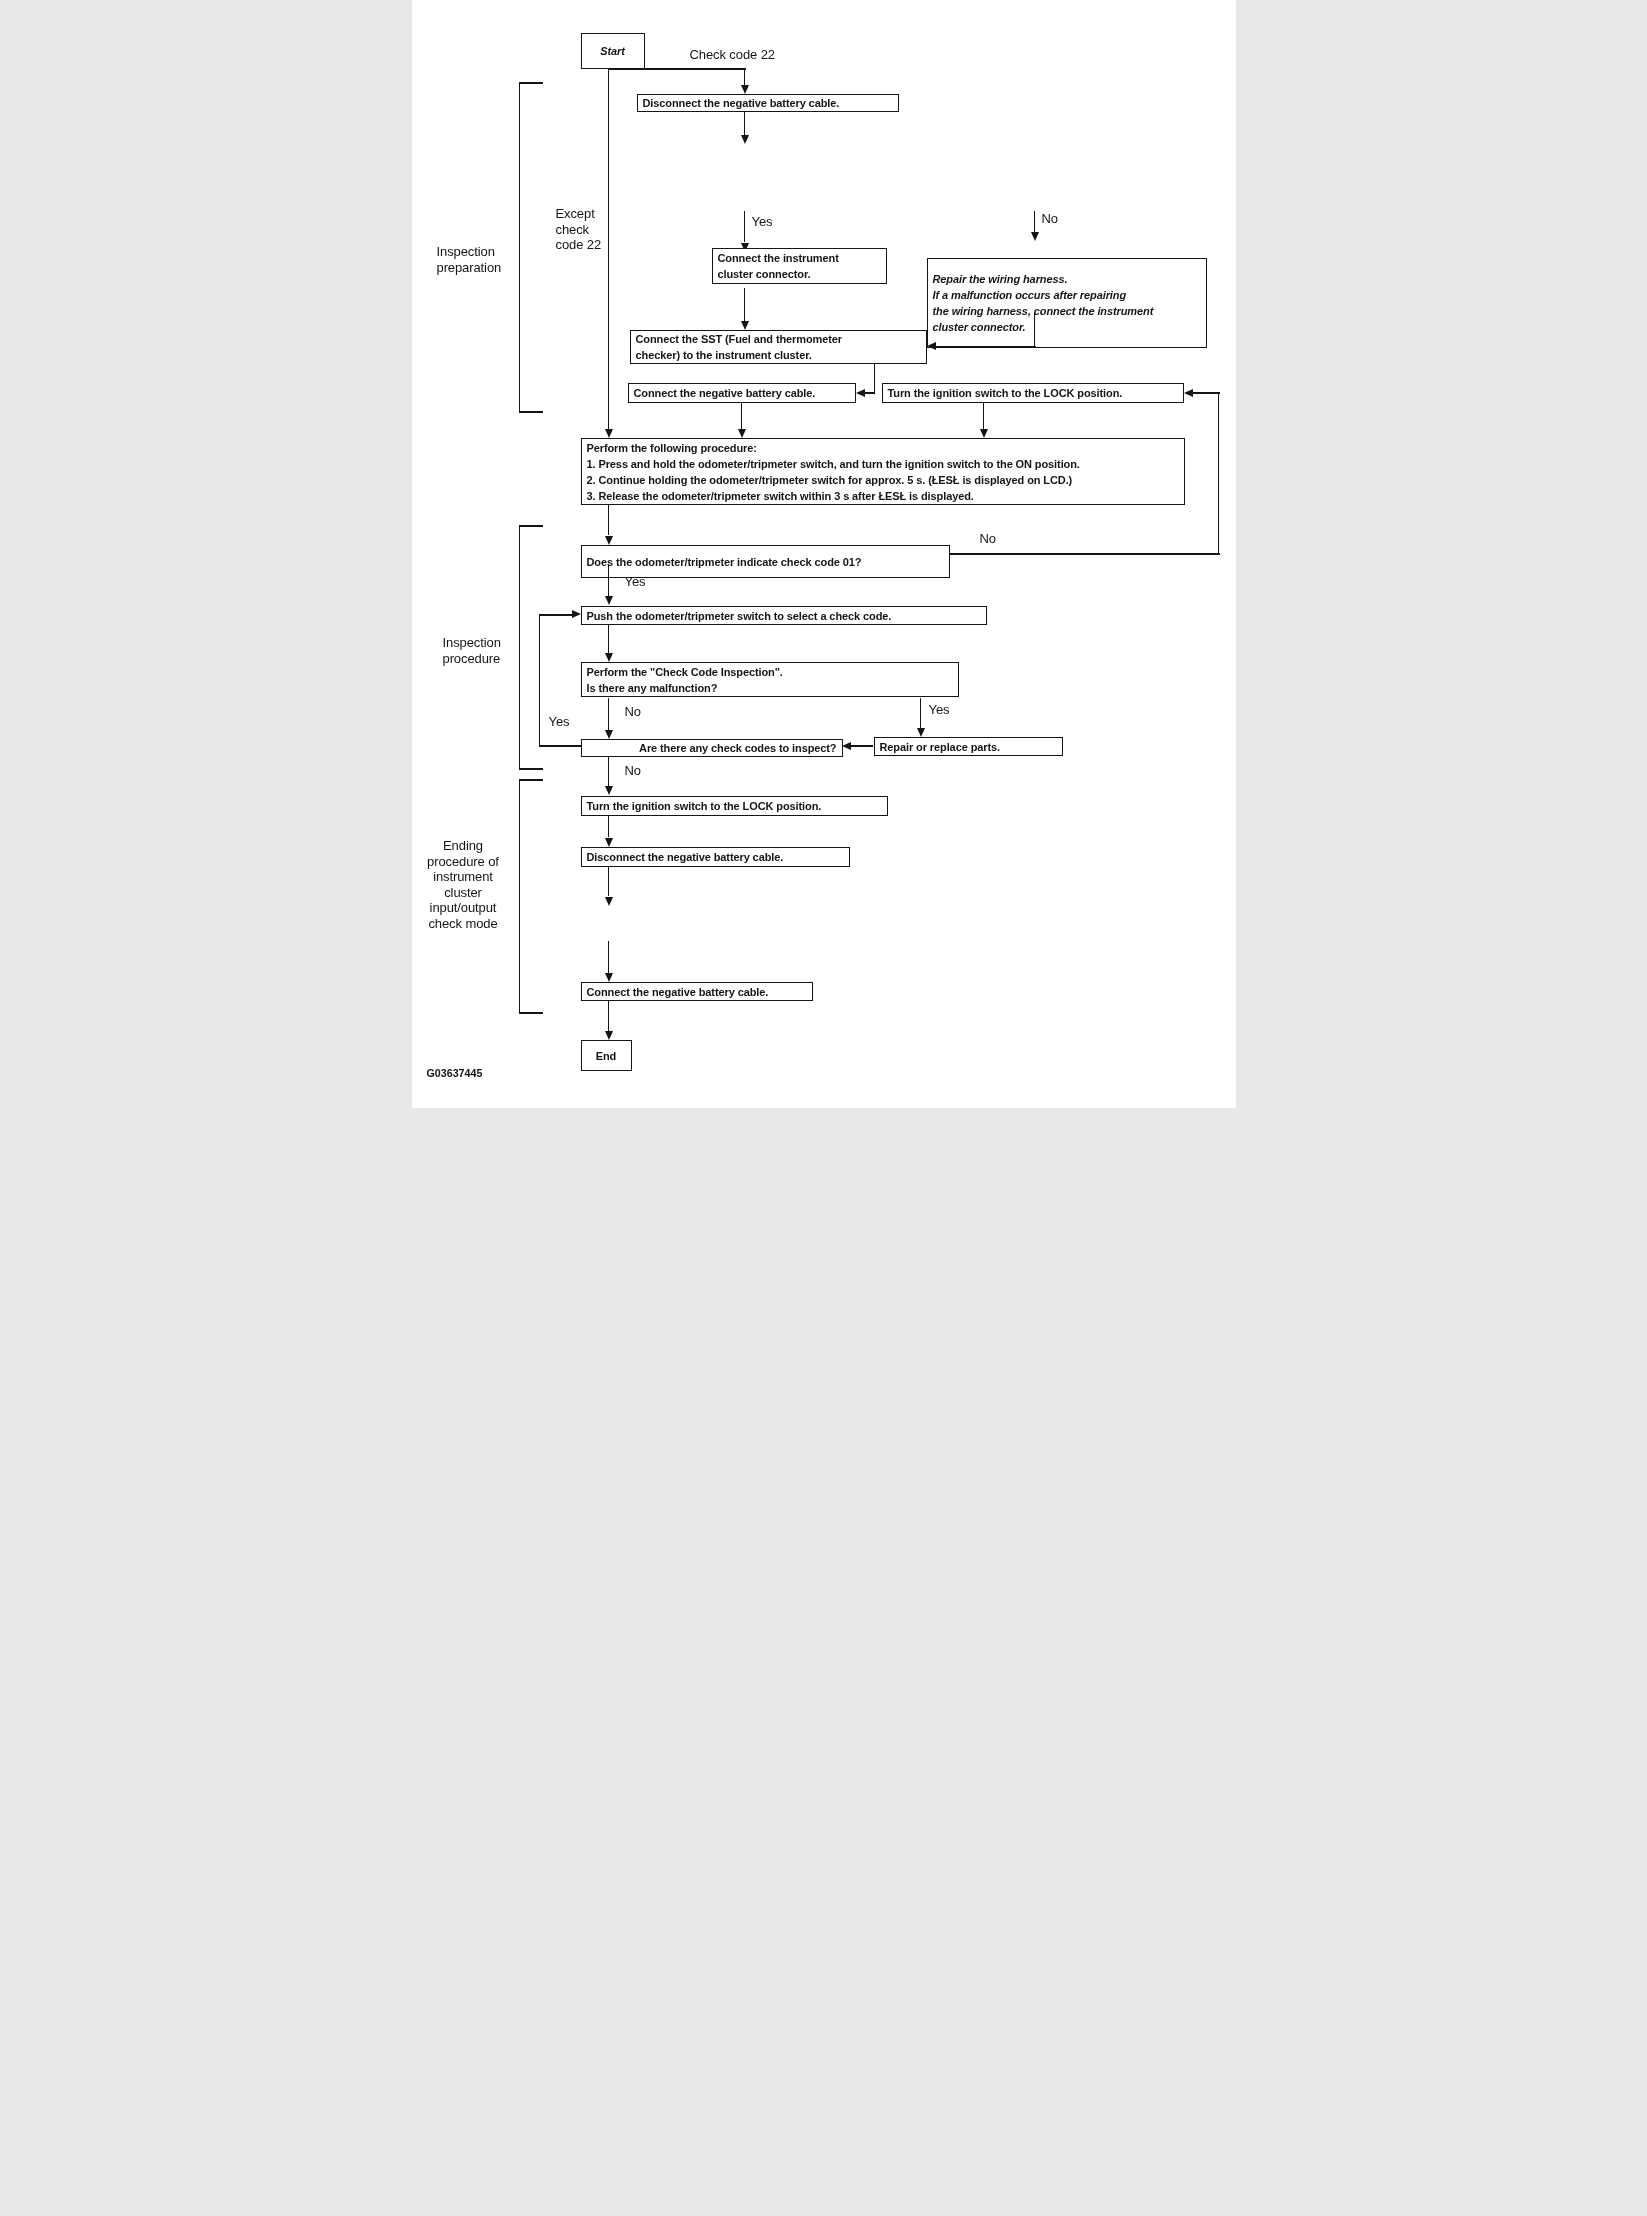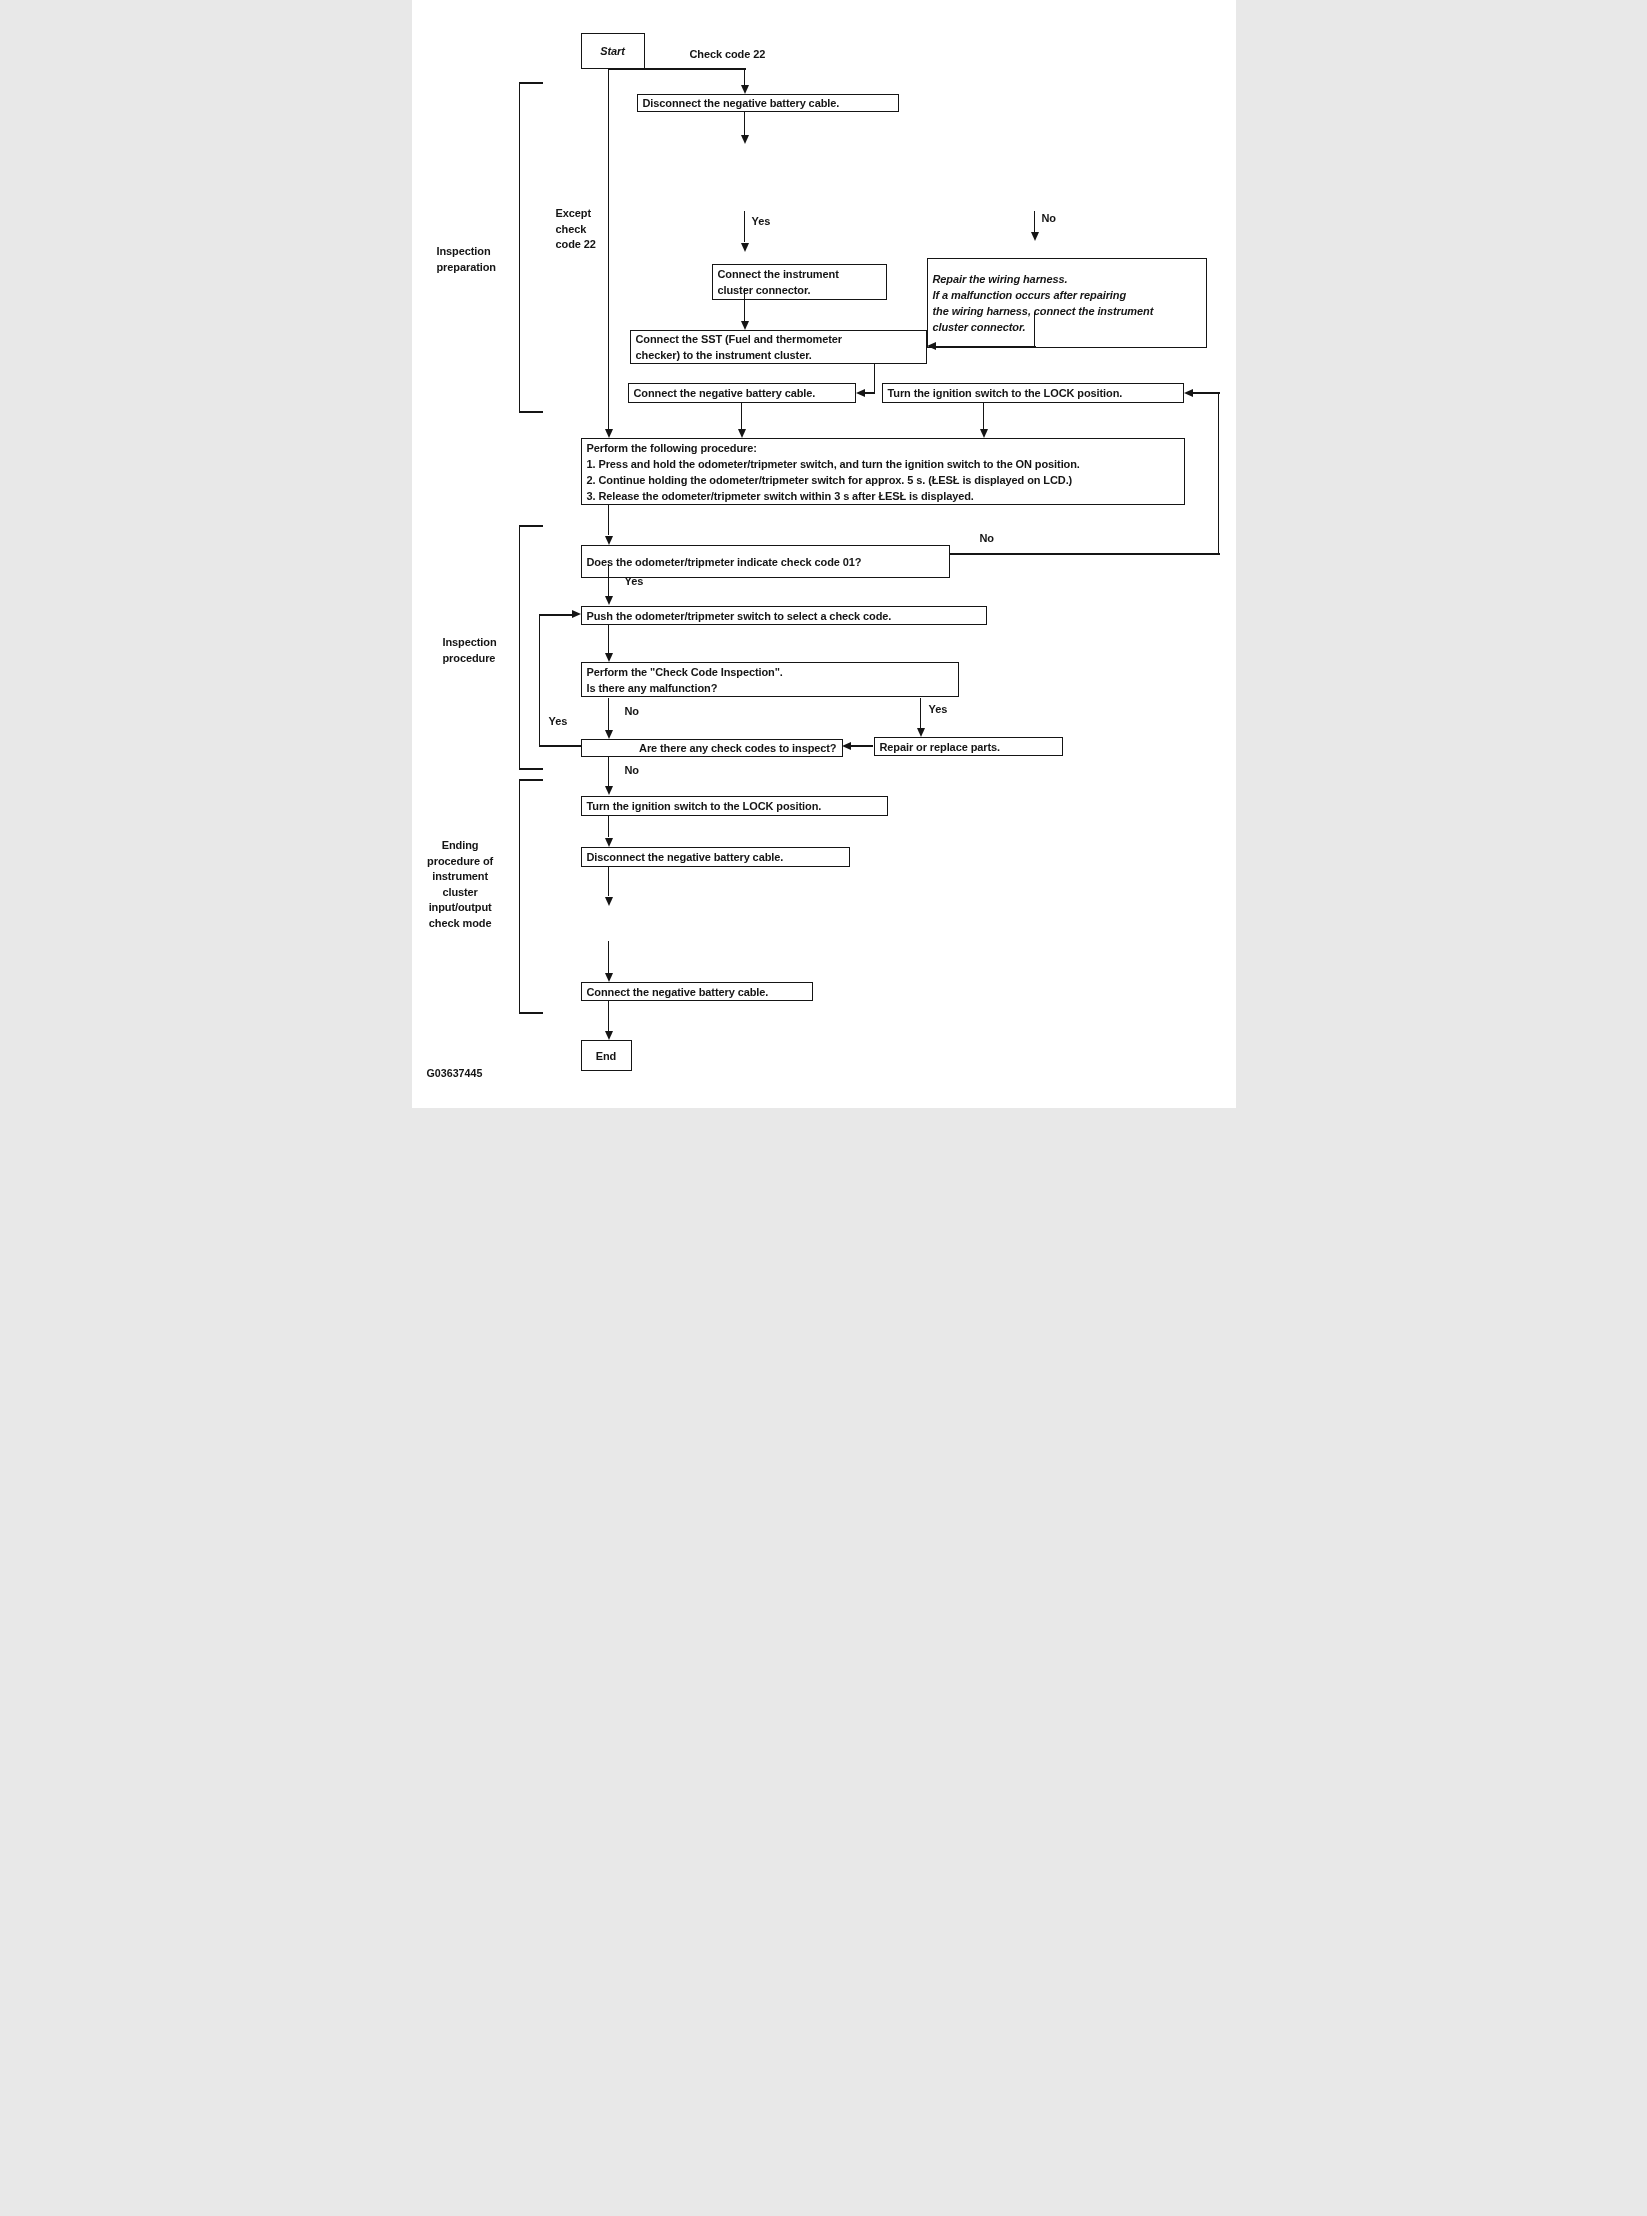--- a/index.html
+++ b/index.html
@@ -10,21 +10,21 @@
   }
   .node{
     position:absolute;box-sizing:border-box;background:#fff;
     border:1.6px solid #151515;display:flex;flex-direction:column;justify-content:center;
     font-size:11px;font-weight:700;line-height:16px;letter-spacing:-0.1px;
     padding:0.8px 5px;overflow:hidden;
   }
   .node span{white-space:pre-line;display:block;}
   .node.center{align-items:center;text-align:center;padding:0.8px 1.6px;}
   .lbl{
-    position:absolute;font-size:11px;font-weight:700;letter-spacing:-0.1px;
+    position:absolute;font-size:13px;font-weight:400;letter-spacing:-0.1px;
     line-height:15.6px;white-space:pre-line;
   }
   .vline,.hline,.tick{position:absolute;background:#151515;}
   .vline{width:1.6px;}
   .hline{height:1.6px;}
   .tick{height:1.6px;width:24px;}
   .arr{position:absolute;width:0;height:0;}
   .arr.down{border-left:4.1px solid transparent;border-right:4.1px solid transparent;border-top:9px solid #151515;}
   .arr.left{border-top:4.1px solid transparent;border-bottom:4.1px solid transparent;border-right:9px solid #151515;}
   .arr.right{border-top:4.1px solid transparent;border-bottom:4.1px solid transparent;border-left:9px solid #151515;}
@@ -82,21 +82,21 @@
 
 
   <div class="vline" style="left:332px;top:211px;height:31px;"></div>
   <div class="arr down" style="left:329px;top:243px;"></div>
   <div class="lbl" style="left:340px;top:214px;">Yes</div>
 
   <div class="vline" style="left:622px;top:211px;height:20.6px;"></div>
   <div class="arr down" style="left:619px;top:232px;"></div>
   <div class="lbl" style="left:630px;top:211px;">No</div>
 
-  <div class="node" style="left:300px;top:264px;width:175px;height:36px;">
+  <div class="node" style="left:300px;top:248px;width:175px;height:36px;">
       <span>Connect the instrument
 cluster connector.</span>
     </div>
 
   <div class="node" style="left:515px;top:258px;width:280px;height:90px;font-style:italic;">
       <span>Repair the wiring harness.
 If a malfunction occurs after repairing
 the wiring harness, connect the instrument
 cluster connector.</span>
     </div>

